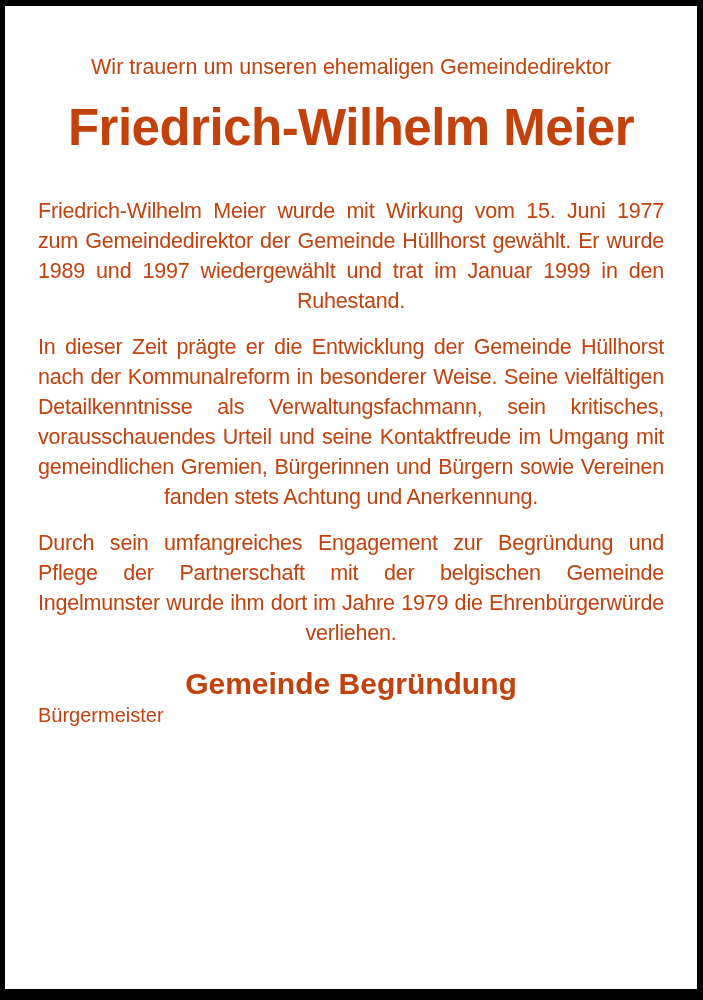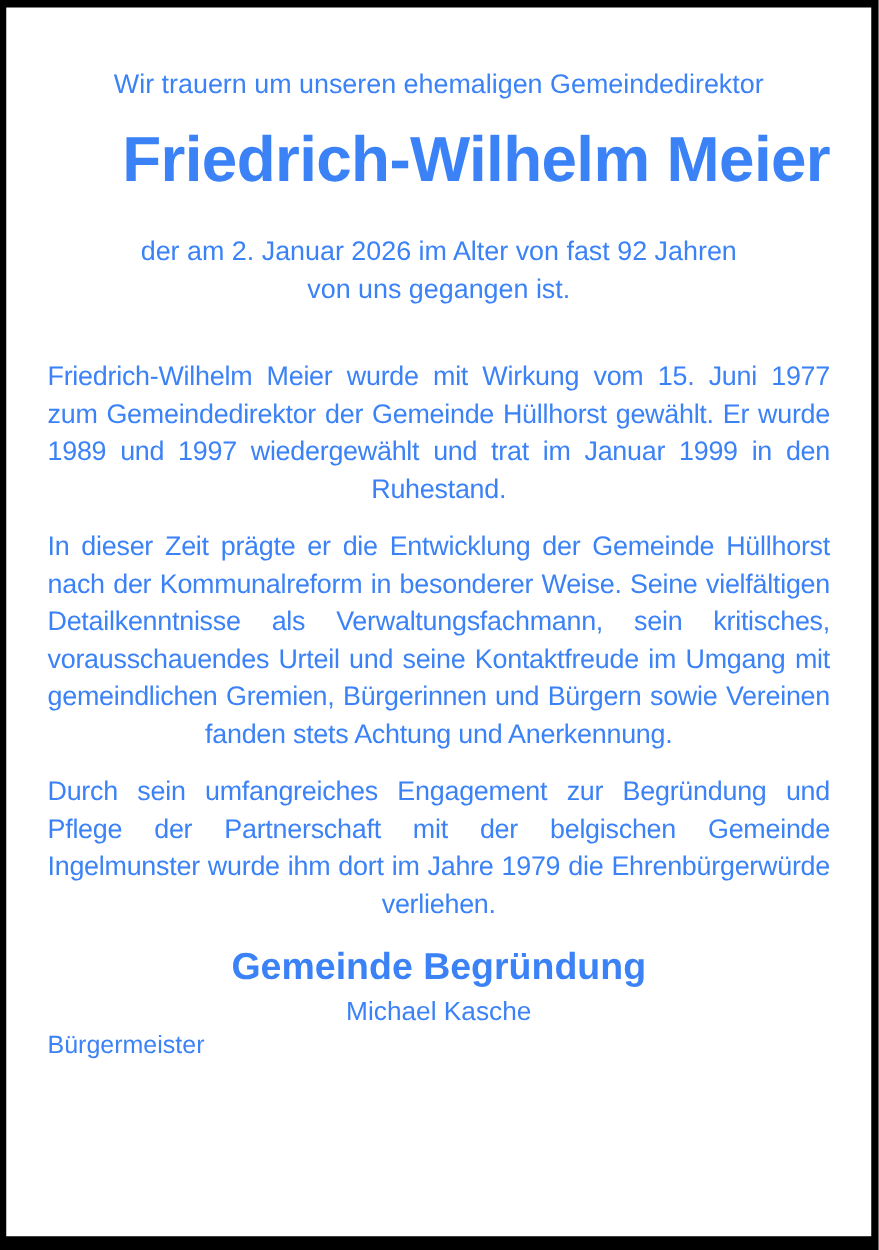--- a/index.html
+++ b/index.html
@@ -17,36 +17,36 @@
     border-color: #000000;
     border-width: 6px 6px 11px 5px;
     overflow: hidden;
   }
   .content {
     box-sizing: border-box;
     width: 100%;
     height: 100%;
     padding: 36px 33px 0 33px;
     font-family: "Liberation Sans", "DejaVu Sans", sans-serif;
-    color: #3b82f6;
+    color: #c2410c;
     -webkit-font-smoothing: antialiased;
   }
   .intro {
     margin: 12px 0 0 0;
     font-size: 21.5px;
     line-height: 26px;
     text-align: center;
     font-weight: 400;
   }
   .name {
     margin: 20px 0 0 0;
     font-size: 51px;
     line-height: 56px;
     font-weight: 700;
-    text-align: right;
+    text-align: center;
     letter-spacing: -0.5px;
     white-space: nowrap;
   }
   .sub {
     margin-top: 30px;
     font-size: 21.5px;
     line-height: 30px;
     text-align: center;
   }
   .para {
@@ -82,32 +82,27 @@
 </head>
 <body>
 
 <div class="page">
   <div class="content">
 
     <p class="intro">Wir trauern um unseren ehemaligen Gemeindedirektor</p>
 
     <h1 class="name">Friedrich-Wilhelm Meier</h1>
 
-    <div class="sub">
-      <div>der am 2. Januar 2026 im Alter von fast 92 Jahren</div>
-      <div>von uns gegangen ist.</div>
-    </div>
 
     <p class="para first">Friedrich-Wilhelm Meier wurde mit Wirkung vom 15. Juni 1977 zum Gemeindedirektor der Gemeinde Hüllhorst gewählt. Er wurde 1989 und 1997 wiedergewählt und trat im Januar 1999 in den Ruhestand.</p>
 
     <p class="para">In dieser Zeit prägte er die Entwicklung der Gemeinde Hüllhorst nach der Kommunalreform in besonderer Weise. Seine vielfältigen Detailkenntnisse als Verwaltungsfachmann, sein kritisches, vorausschauendes Urteil und seine Kontaktfreude im Umgang mit gemeindlichen Gremien, Bürgerinnen und Bürgern sowie Vereinen fanden stets Achtung und Anerkennung.</p>
 
     <p class="para">Durch sein umfangreiches Engagement zur Begründung und Pflege der Partnerschaft mit der belgischen Gemeinde Ingelmunster wurde ihm dort im Jahre 1979 die Ehrenbürgerwürde verliehen.</p>
 
 
     <p class="sig-org">Gemeinde Begründung</p>
 
-    <p class="sig-name">Michael Kasche</p>
 
     <p class="sig-title">Bürgermeister</p>
 
   </div>
 </div>
 
 </body></html>

